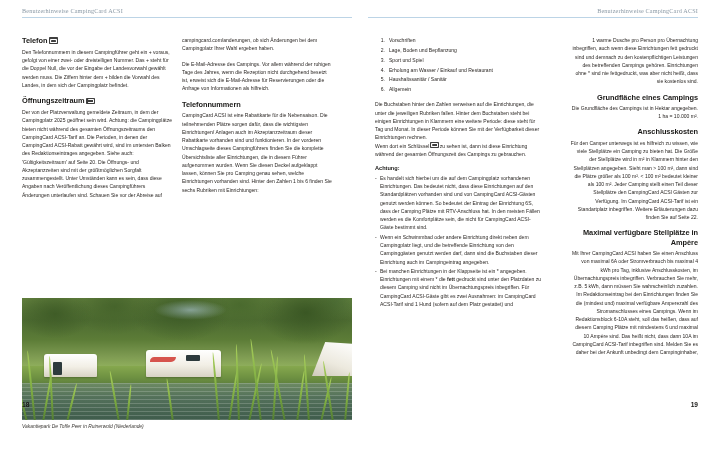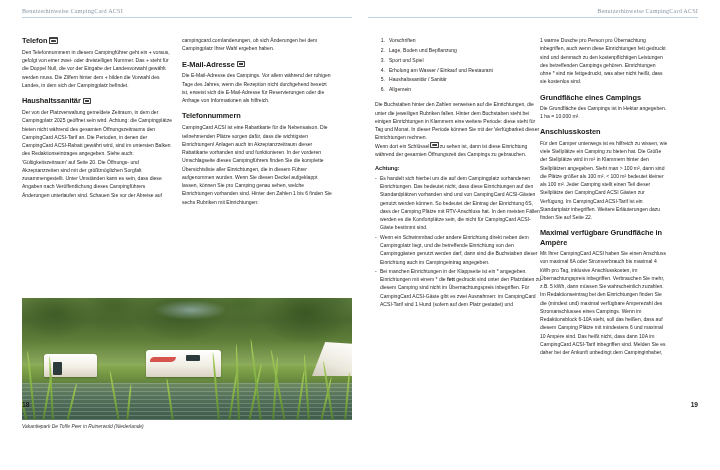--- a/index.html
+++ b/index.html
@@ -48,21 +48,21 @@
     position: absolute;
     top: 36px;
     font-size: 5.05px;
     line-height: 8.25px;
     text-align: left;
     color: #2b2724;
   }
   .col.c1 { left: 22px;  width: 152px; }
   .col.c2 { left: 182px; width: 152px; }
   .col.c3 { left: 375px; width: 168px; }
-  .col.c4 { left: 540px; width: 128px; }
+  .col.c4 { left: 570px; width: 128px; text-align: right; }
 
   h2 {
     font-size: 7.4px;
     line-height: 9.4px;
     font-weight: bold;
     margin: 0 0 2.5px 0;
     color: #1b1a18;
     letter-spacing: -0.05px;
   }
   h2.tight { margin-bottom: 2px; }
@@ -303,31 +303,28 @@
   <div class="rule left"></div>
   <div class="rule right"></div>
 
   <div class="col c1">
     <h2>
       <span>Telefon</span><span class="pict phone"></span>
     </h2>
     <p>Den Telefonnummern in diesem Campingführer geht ein + voraus, gefolgt von einer zwei- oder dreistelligen Nummer. Das + steht für die Doppel Null, die vor der Eingabe der Landesvorwahl gewählt werden muss. Die Ziffern hinter dem + bilden die Vorwahl des Landes, in dem sich der Campingplatz befindet.</p>
 
     <h2>
-      <span>Haushaltssanitär</span><span class="pict cal"></span>
+      <span>Öffnungszeitraum</span><span class="pict cal"></span>
     </h2>
     <p>Der von der Platzverwaltung gemeldete Zeitraum, in dem der Campingplatz 2025 geöffnet sein wird. Achtung: die Campingplätze bieten nicht während des gesamten Öffnungszeitraums den CampingCard ACSI-Tarif an. Die Perioden, in denen der CampingCard ACSI-Rabatt gewährt wird, sind im untersten Balken des Redaktionseintrages angegeben. Siehe auch: 'Gültigkeitszeitraum' auf Seite 20. Die Öffnungs- und Akzeptanzzeiten sind mit der größtmöglichen Sorgfalt zusammengestellt. Unter Umständen kann es sein, dass diese Angaben nach Veröffentlichung dieses Campingführers Änderungen unterlaufen sind. Schauen Sie vor der Abreise auf</p>
   </div>
 
   <div class="col c2">
     <p>campingcard.com/anderungen, ob sich Änderungen bei dem Campingplatz Ihrer Wahl ergeben haben.</p>
 
-    <h2>
-      <span>E-Mail-Adresse</span><span class="pict mail"></span>
-    </h2>
     <p>Die E-Mail-Adresse des Campings. Vor allem während der ruhigen Tage des Jahres, wenn die Rezeption nicht durchgehend besetzt ist, erweist sich die E-Mail-Adresse für Reservierungen oder die Anfrage von Informationen als hilfreich.</p>
 
     <h2><span>Telefonnummern</span></h2>
     <p>CampingCard ACSI ist eine Rabattkarte für die Nebensaison. Die teilnehmenden Plätze sorgen dafür, dass die wichtigsten Einrichtungen/ Anlagen auch im Akzeptanzzeitraum dieser Rabattkarte vorhanden sind und funktionieren. In der vorderen Umschlagseite dieses Campingführers finden Sie die komplette Übersichtsliste aller Einrichtungen, die in diesem Führer aufgenommen wurden. Wenn Sie diesen Deckel aufgeklappt lassen, können Sie pro Camping genau sehen, welche Einrichtungen vorhanden sind. Hinter den Zahlen 1 bis 6 finden Sie sechs Rubriken mit Einrichtungen:</p>
   </div>
 
   <div class="col c3">
     <ol class="numlist">
       <li><span class="num">1.</span><span>Vorschriften</span></li>
       <li><span class="num">2.</span><span>Lage, Boden und Bepflanzung</span></li>
@@ -350,21 +347,21 @@
 
   <div class="col c4">
     <p>1 warme Dusche pro Person pro Übernachtung inbegriffen, auch wenn diese Einrichtungen fett gedruckt sind und demnach zu den kostenpflichtigen Leistungen des betreffenden Campings gehören. Einrichtungen ohne * sind nie fettgedruckt, was aber nicht heißt, dass sie kostenlos sind.</p>
 
     <h2 class="tight">Grundfläche eines Campings</h2>
     <p>Die Grundfläche des Campings ist in Hektar angegeben. 1 ha = 10.000 m².</p>
 
     <h2 class="tight">Anschlusskosten</h2>
     <p>Für den Camper unterwegs ist es hilfreich zu wissen, wie viele Stellplätze ein Camping zu bieten hat. Die Größe der Stellplätze wird in m² in Klammern hinter den Stellplätzen angegeben. Sieht man &gt; 100 m², dann sind die Plätze größer als 100 m². &lt; 100 m² bedeutet kleiner als 100 m². Jeder Camping stellt einen Teil dieser Stellplätze den CampingCard ACSI Gästen zur Verfügung. Im CampingCard ACSI-Tarif ist ein Standartplatz inbegriffen. Weitere Erläuterungen dazu finden Sie auf Seite 22.</p>
 
-    <h2 class="tight">Maximal verfügbare Grundfläche in Ampère</h2>
+    <h2 class="tight">Maximal verfügbare Stellplätze in Ampère</h2>
     <p>Mit Ihrer CampingCard ACSI haben Sie einen Anschluss von maximal 6A oder Stromverbrauch bis maximal 4 kWh pro Tag, inklusive Anschlusskosten, im Übernachtungspreis inbegriffen. Verbrauchen Sie mehr, z.B. 5 kWh, dann müssen Sie wahrscheinlich zuzahlen. Im Redaktionseintrag bei den Einrichtungen finden Sie die (mindest und) maximal verfügbare Amperezahl des Stromanschlusses eines Campings. Wenn im Redaktionsblock 6-10A steht, soll das heißen, dass auf diesem Camping Plätze mit mindestens 6 und maximal 10 Ampère sind. Das heißt nicht, dass dann 10A im CampingCard ACSI-Tarif inbegriffen sind. Melden Sie es daher bei der Ankunft unbedingt dem Campinginhaber,</p>
   </div>
 
   <div class="photo-wrap">
     <div class="photo">
       <div class="tree-mass"></div>
       <div class="sky-gap"></div>
       <div class="bank"></div>
       <div class="caravan a">
           <div class="win"></div>

